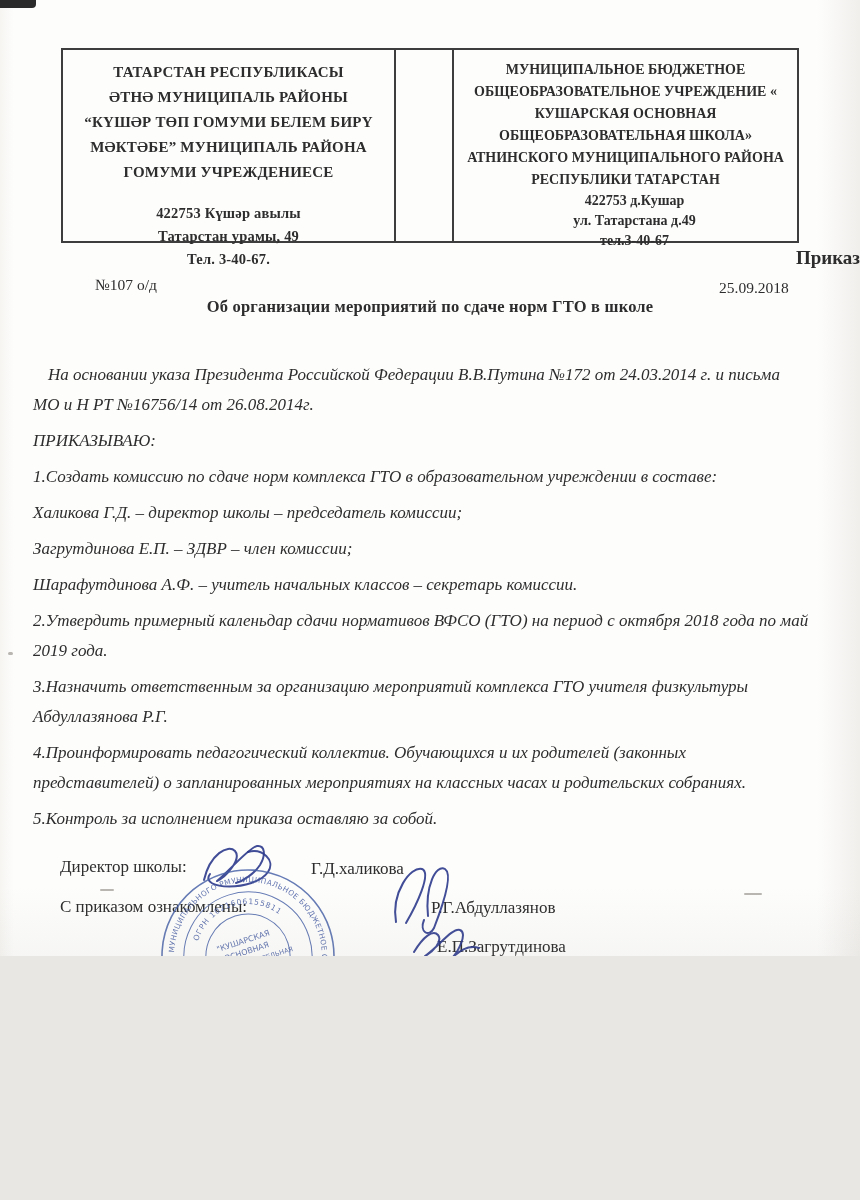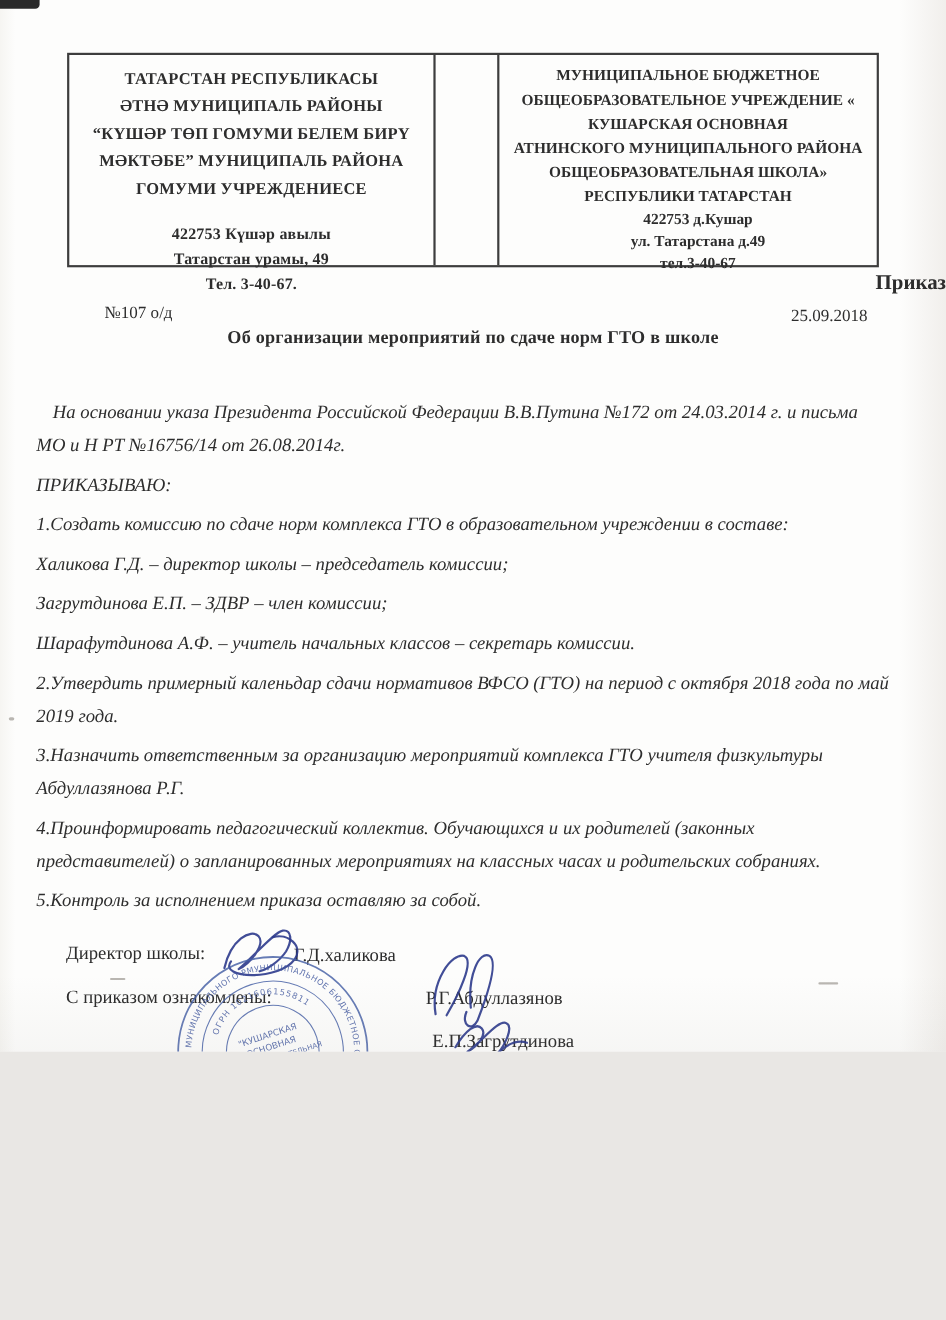--- a/index.html
+++ b/index.html
@@ -39,21 +39,21 @@
   .order-date{position:absolute;left:719px;top:279px;font-size:15.5px;}
   .order-subject{position:absolute;left:0;top:297px;width:860px;text-align:center;
     font-weight:bold;font-size:16.5px;letter-spacing:0.2px;}
 
   .content{position:absolute;left:33px;top:360px;width:776px;font-size:17px;line-height:30px;}
   .content p{margin:0 0 6px 0;font-style:italic;}
   .content p.indent{text-indent:15px;}
 
   
   .sig-label{position:absolute;font-size:17px;}
-  .sig-name{position:absolute;font-size:17px;}
+  .sig-name{position:absolute;font-size:17px;margin-left:44px;}
   .lbl-director{left:60px;top:857px;}
   .name-director{left:267px;top:859px;}
   .lbl-ack{left:60px;top:897px;}
   .name-0{left:387px;top:898px;}
   .name-1{left:393px;top:937px;}
   .name-2{left:393px;top:975px;}
 
   .sig-svg{position:absolute;overflow:visible;}
   .sig-svg path{fill:none;stroke:#2c3a8c;stroke-width:2;stroke-linecap:round;stroke-linejoin:round;opacity:0.9;}
 
@@ -83,22 +83,22 @@
         <div class="org-line">422753 Күшәр авылы</div>
         <div class="org-line">Татарстан урамы, 49</div>
         <div class="org-line">Тел. 3-40-67.</div>
       </div>
     </div>
     <div class="cell cell-mid"></div>
     <div class="cell cell-right">
       <div class="org-line">МУНИЦИПАЛЬНОЕ  БЮДЖЕТНОЕ</div>
       <div class="org-line">ОБЩЕОБРАЗОВАТЕЛЬНОЕ УЧРЕЖДЕНИЕ «</div>
       <div class="org-line">КУШАРСКАЯ ОСНОВНАЯ</div>
+      <div class="org-line">ОБЩЕОБРАЗОВАТЕЛЬНАЯ ШКОЛА»</div>
       <div class="org-line">АТНИНСКОГО МУНИЦИПАЛЬНОГО РАЙОНА</div>
-      <div class="org-line">ОБЩЕОБРАЗОВАТЕЛЬНАЯ ШКОЛА»</div>
       <div class="org-line">РЕСПУБЛИКИ ТАТАРСТАН</div>
       <div class="addr">
         <div class="org-line">422753 д.Кушар</div>
         <div class="org-line">ул. Татарстана д.49</div>
         <div class="org-line">тел.3-40-67</div>
       </div>
     </div>
   </div>
 
   <div class="order-heading">Приказ</div>

